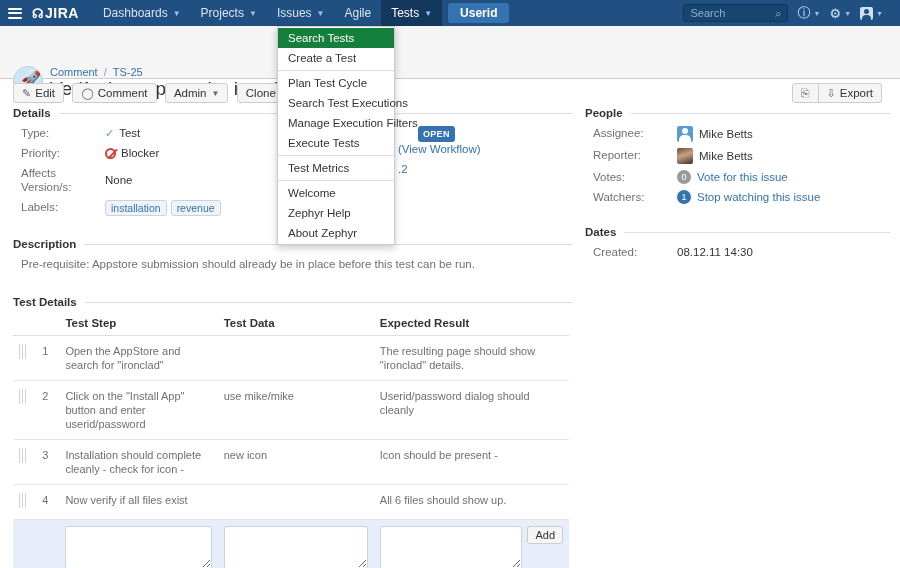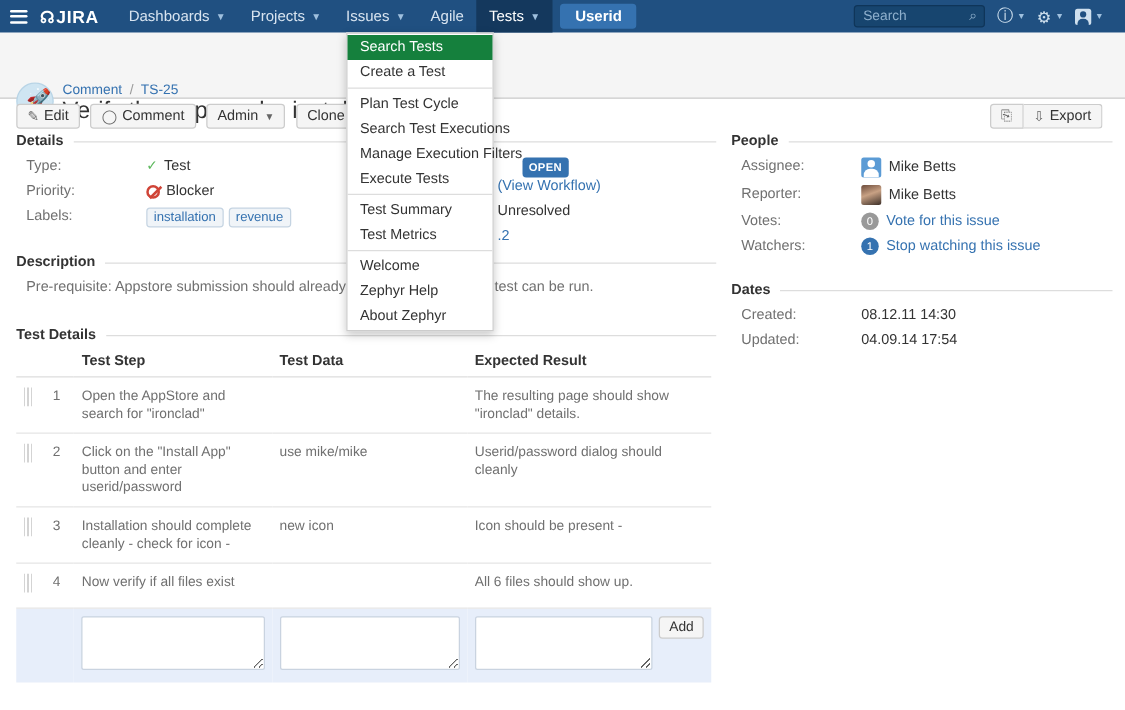--- a/index.html
+++ b/index.html
@@ -106,21 +106,21 @@
 
   
   .content { position:relative; padding:0 13px; }
   .col-left { position:absolute; left:13px; top:0; width:560px; }
   .col-right { position:absolute; left:585px; top:0; width:305px; }
   .sec-head {
     display:flex; align-items:center; font-weight:bold; font-size:11.5px;
     color:#333; margin-bottom:7px;
   }
   .sec-head .line { flex:1; height:1px; background:#ddd; margin-left:8px; }
-  .field { display:flex; font-size:11.5px; margin-bottom:6px; line-height:14px;gap:12px; }
+  .field { display:flex; font-size:11.5px; margin-bottom:6px; line-height:14px; }
   .field .lbl { width:92px; color:#707070; flex:none; padding-left:8px; }
   .field .val { color:#333; display:flex; align-items:center; }
 
   .tag {
     display:inline-block; background:#f0f4f8; border:1px solid #c5d4e2;
     color:#3572b0; border-radius:3px; font-size:10.5px; padding:0 5px;
     margin-right:4px; line-height:14px;
   }
   .type-ico { color:#5cb85c; margin-right:5px; font-size:11px; }
   .prio-ico {
@@ -253,21 +253,20 @@
 
 <div class="dropdown">
   <div class="dd-item sel">Search Tests</div>
   <div class="dd-item">Create a Test</div>
   <div class="dd-sep"></div>
   <div class="dd-item">Plan Test Cycle</div>
   <div class="dd-item">Search Test Executions</div>
   <div class="dd-item">Manage Execution Filters</div>
   <div class="dd-item">Execute Tests</div>
   <div class="dd-sep"></div>
-  <div class="dd-item">Test Summary</div>
   <div class="dd-item">Test Metrics</div>
   <div class="dd-sep"></div>
   <div class="dd-item">Welcome</div>
   <div class="dd-item">Zephyr Help</div>
   <div class="dd-item">About Zephyr</div>
 </div>
 
 <div class="header">
   <div class="proj-avatar">
     <span class="rocket">🚀</span>
@@ -334,37 +333,38 @@
           </span>
         </div>
         <div class="field">
           <span class="lbl">Priority:</span>
           <span class="val">
             <span class="prio-ico"></span>
             <span>Blocker</span>
           </span>
         </div>
         <div class="field">
+          <span class="lbl">Affects Version/s:</span>
+          <span class="val">None</span>
+        </div>
+        <div class="field">
           <span class="lbl">Labels:</span>
           <span class="val">
             <span class="tag">installation</span>
             <span class="tag">revenue</span>
           </span>
         </div>
       </div>
 
       <div style="position:absolute; left:260px; top:0; width:300px;">
         <div class="field">
           <span class="val" style="padding-left:125px;flex-direction:column;">
             <span class="status-badge">OPEN</span>
             <a class="lnk" href="#">(View Workflow)</a>
           </span>
-        </div>
-        <div class="field">
-          <span class="val" style="padding-left:125px;">Unresolved</span>
         </div>
         <div class="field">
           <span class="val" style="padding-left:125px;">
             <a class="lnk" href="#">.2</a>
           </span>
         </div>
       </div>
     </div>
 
     <div class="sec-head" style="margin-top:22px;">
@@ -473,18 +473,14 @@
     </div>
 
     <div class="sec-head" style="margin-top:22px;">
       <span>Dates</span>
       <span class="line"></span>
     </div>
     <div class="field">
       <span class="lbl">Created:</span>
       <span class="val">08.12.11 14:30</span>
     </div>
-    <div class="field">
-      <span class="lbl">Updated:</span>
-      <span class="val">04.09.14 17:54</span>
-    </div>
   </div>
 </div>
 
 </body></html>

